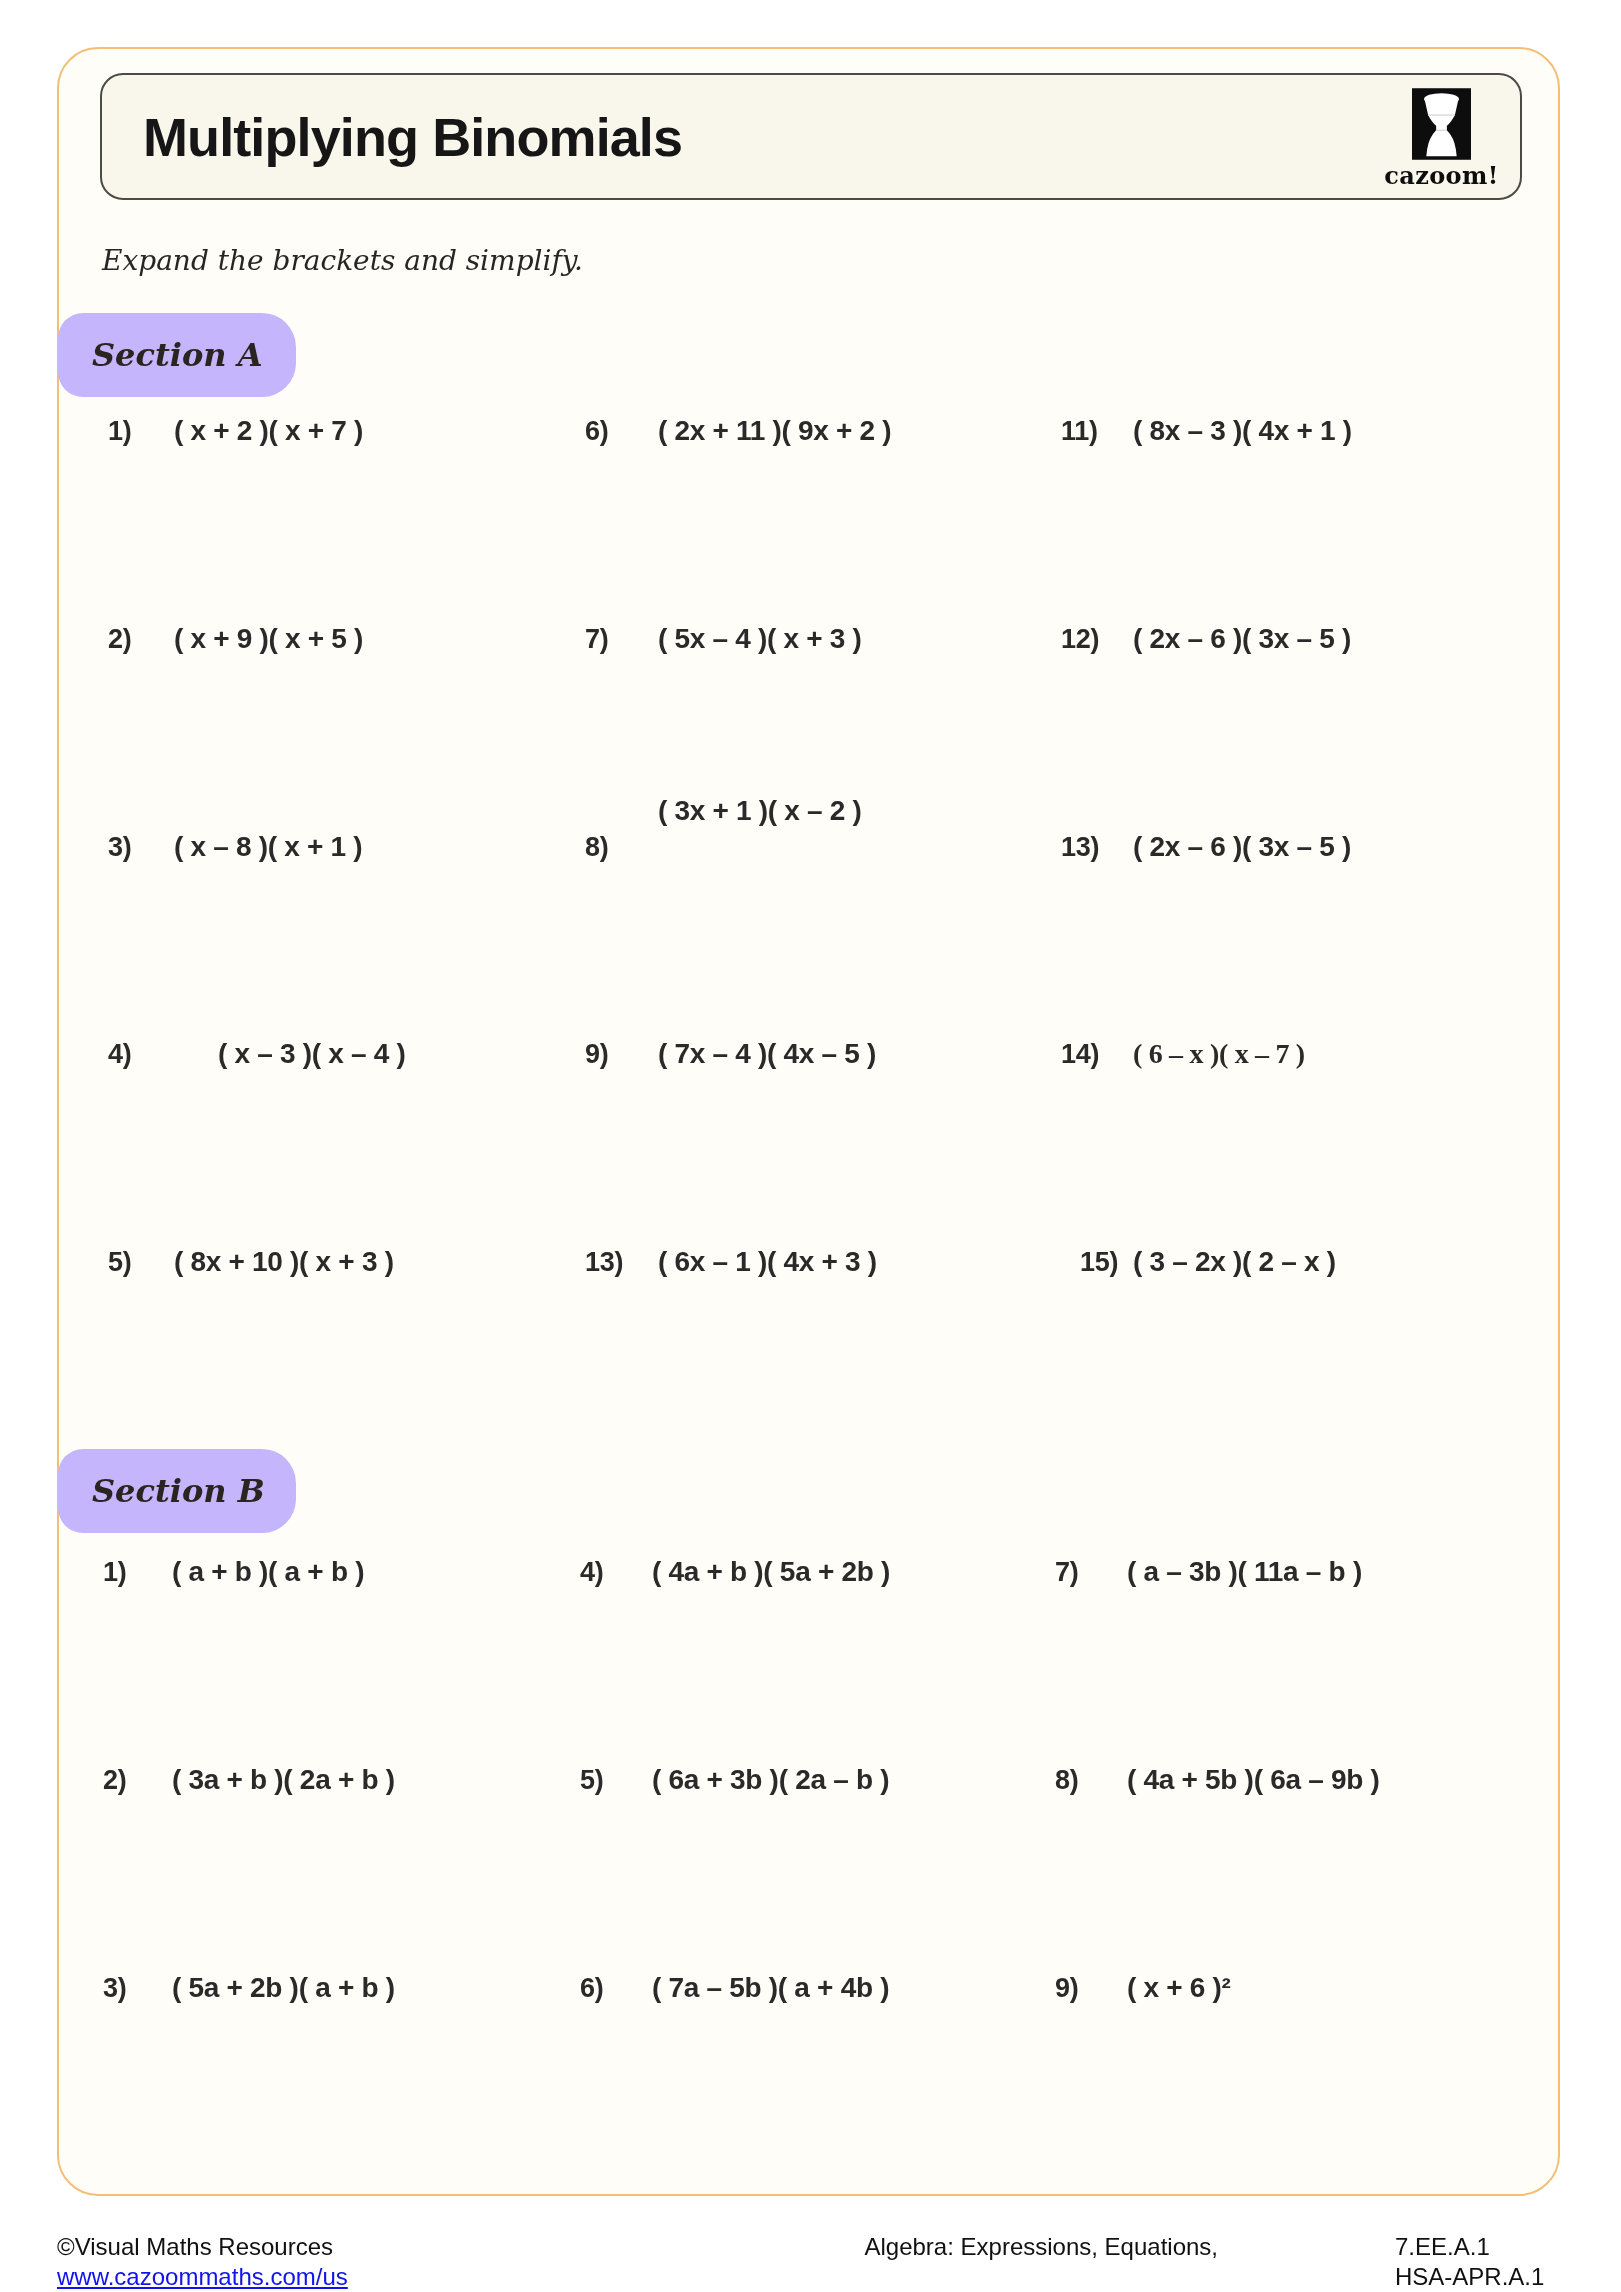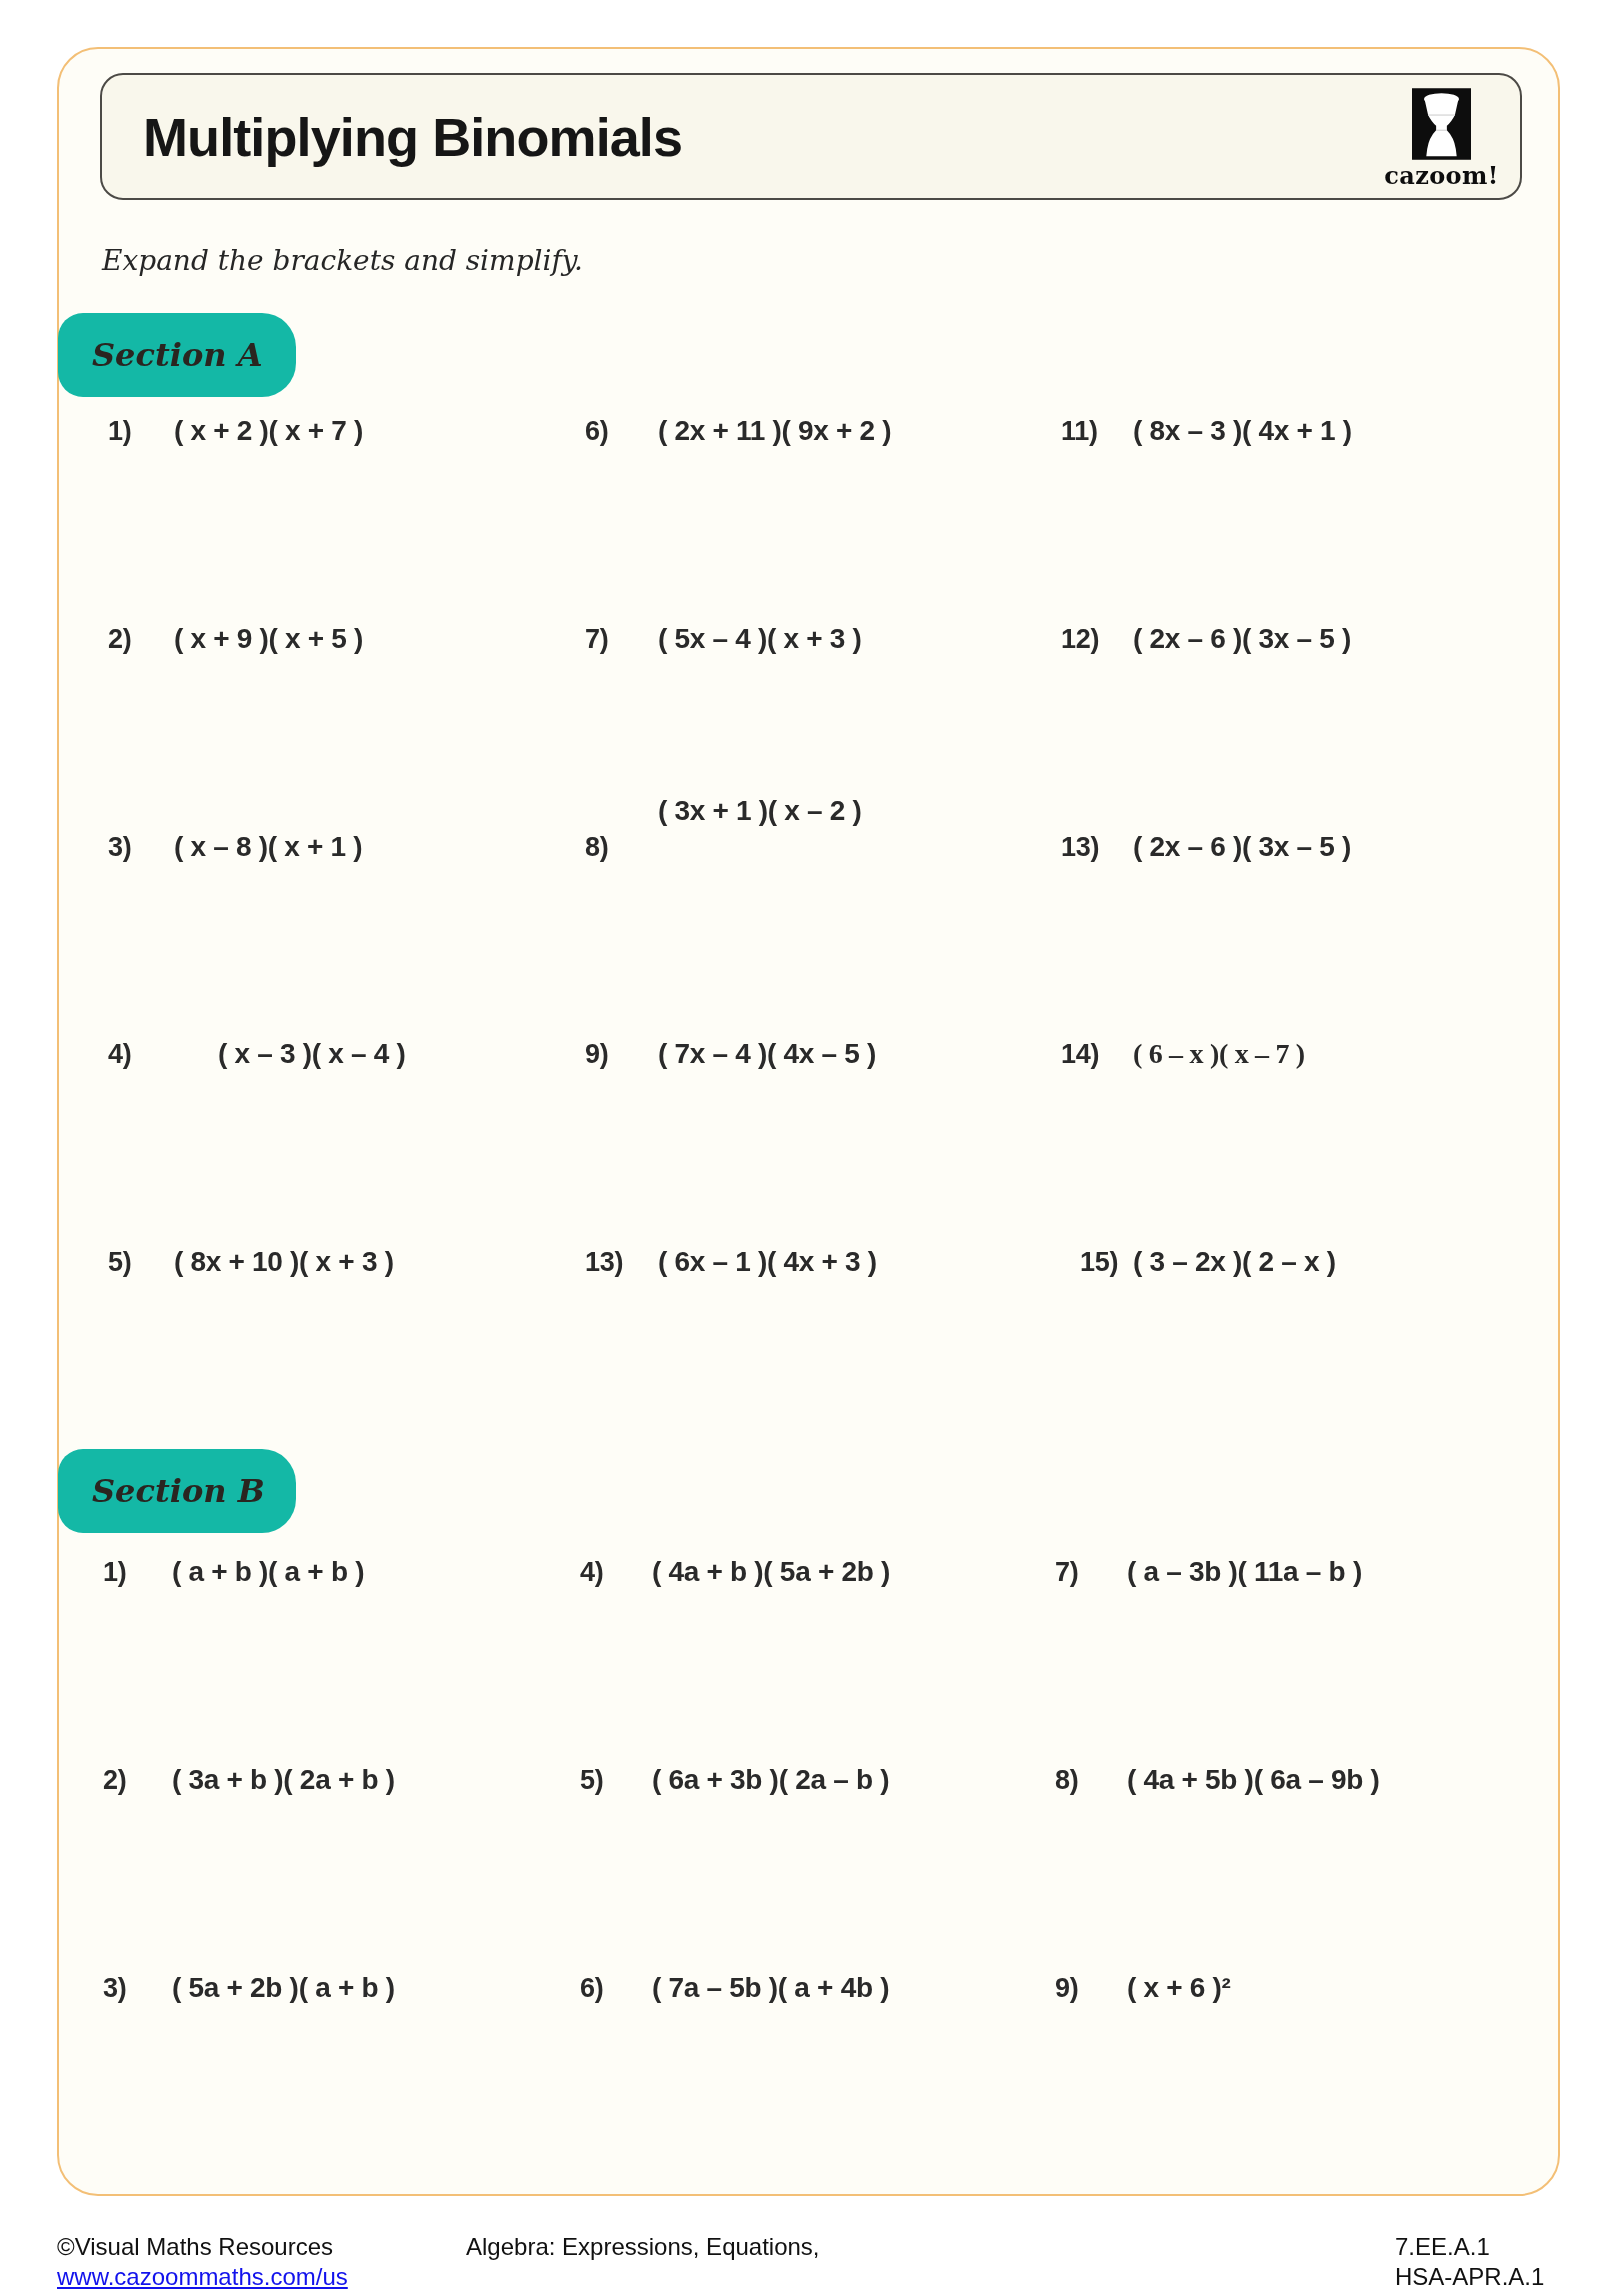--- a/index.html
+++ b/index.html
@@ -30,39 +30,39 @@
   .logo .logo-text{
     display:block;margin-top:0.9px;font-family:"DejaVu Serif",serif;
     font-weight:bold;font-size:24px;color:#0d0d0d;letter-spacing:0.4px;
   }
   .instruction{
     margin:0;position:absolute;left:102px;top:244px;
     font-family:"DejaVu Serif",serif;font-style:italic;font-size:28px;color:#262626;
   }
   .section-pill{
     position:absolute;left:58px;width:238px;height:84px;
-    background:#14b8a6;border-radius:25px 34px 34px 25px;
+    background:#c4b5fd;border-radius:25px 34px 34px 25px;
   }
   .section-pill .pill-label{
     position:absolute;left:34px;top:0;line-height:84px;
     font-family:"DejaVu Serif",serif;font-style:italic;font-weight:bold;
     font-size:32px;color:#2A2520;white-space:nowrap;
   }
   .pill-a{top:313px;}
   .pill-b{top:1449px;}
   .problem-layer{position:absolute;left:0;top:0;width:1622px;height:2293px;pointer-events:none;}
   .pnum,.pexpr{
     position:absolute;white-space:nowrap;line-height:38px;
     font-weight:bold;color:#2a2a2a;letter-spacing:-0.3px;
   }
   .pnum{font-size:27px;}
   .pexpr{font-size:28px;}
   .footer-block{position:absolute;top:2232px;font-size:24px;line-height:29.6px;color:#111;}
   .footer-left{left:57px;}
-  .footer-center{left:466px;width:752px;text-align:left;}
+  .footer-center{left:466px;width:752px;text-align:right;}
   .footer-right{left:1395px;}
   .footer-link{color:#1212EC;text-decoration:underline;cursor:pointer;}
 </style>
 </head>
 <body>
 
 <div>
 
   <div class="frame"></div>
 

